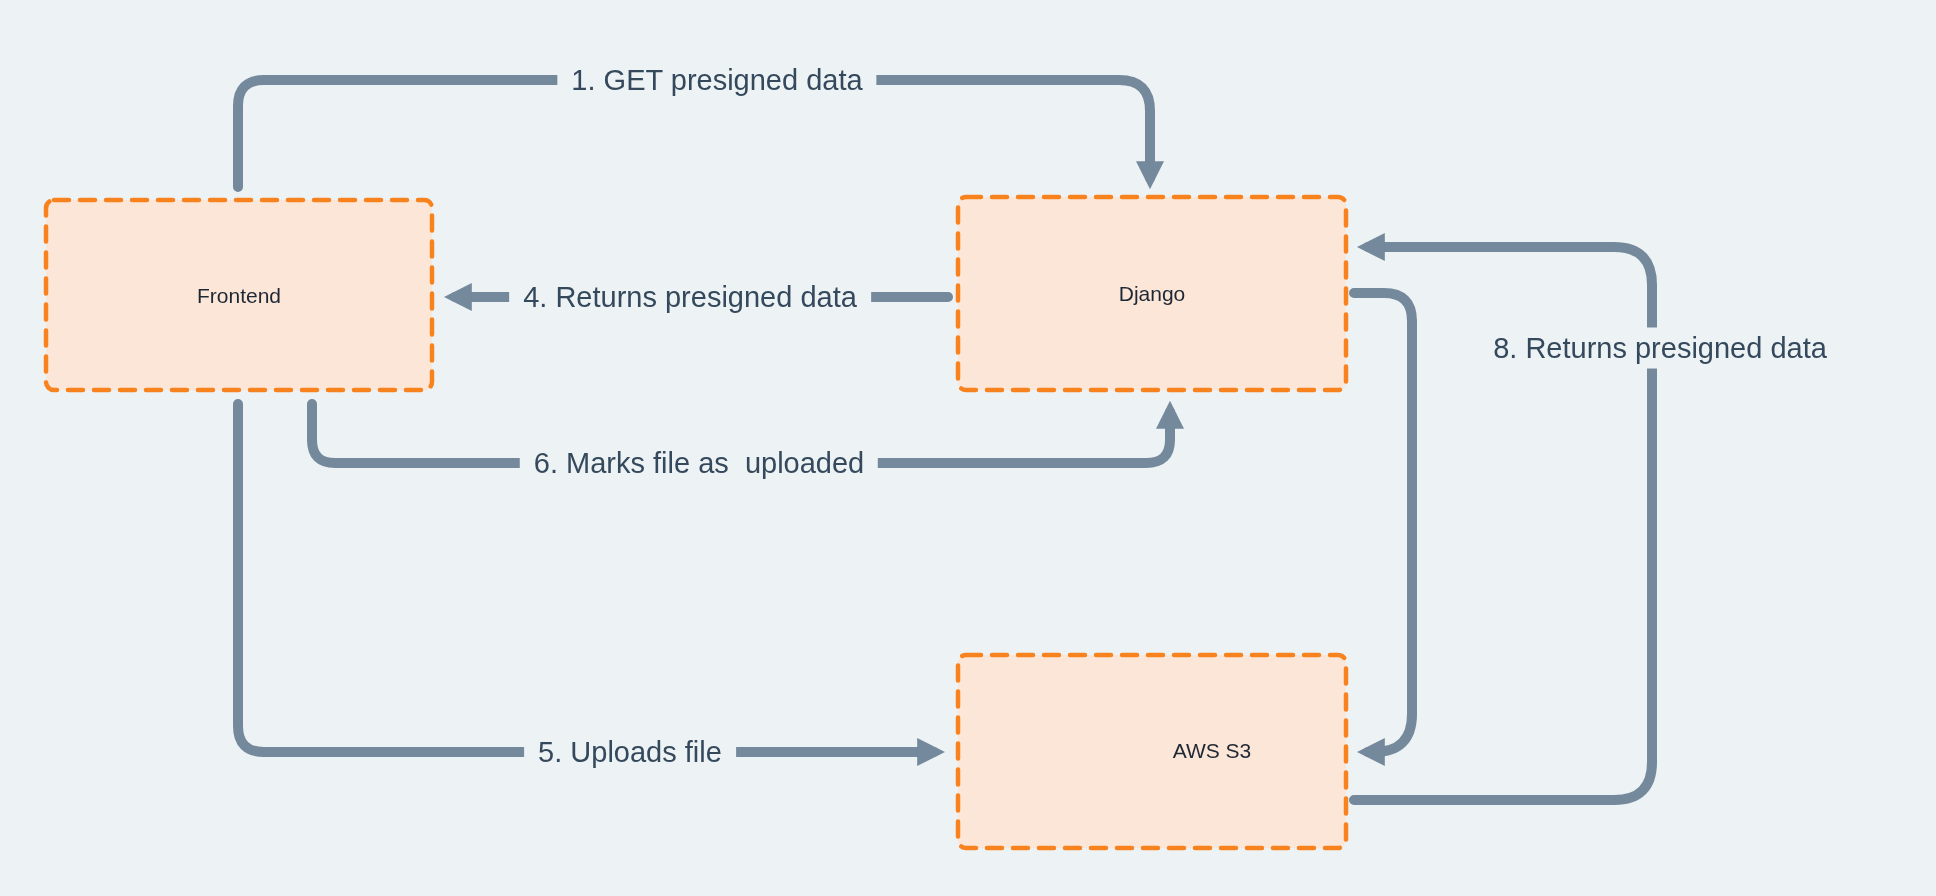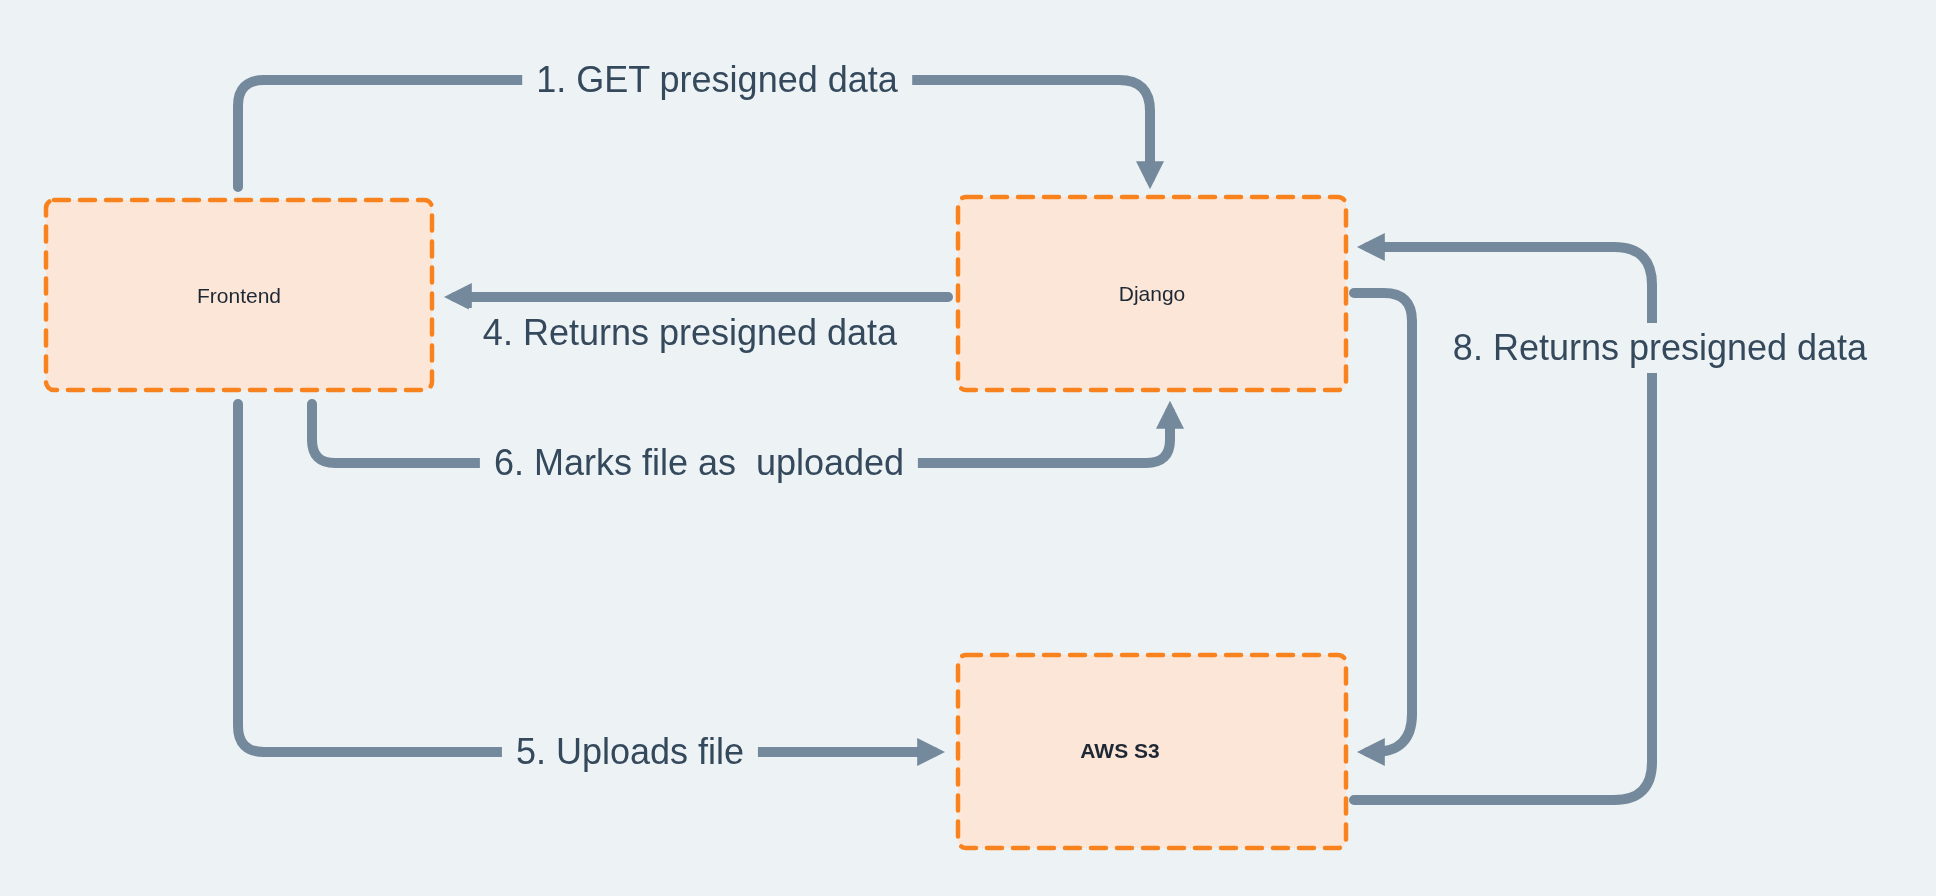--- a/index.html
+++ b/index.html
@@ -35,21 +35,21 @@
   .node-title{
     position:absolute;
     transform:translate(-50%,-50%);
     font-size:21px;
     color:var(--c-title_text);
     white-space:pre;
   }
   .edge-label{
     position:absolute;
     transform:translate(-50%,-50%);
-    font-size:36px;
+    font-size:29px;
     color:var(--c-label_text);
     background:var(--c-bg);
     padding:4px 14px;
     white-space:pre;
   }
 </style>
 </head>
 <body>
 
 <div class="stage">
@@ -73,21 +73,21 @@
 
     <path class="connector" marker-end="url(#arrow)" d="M 312 404 V 440 Q 312 463 335 463 H 1146 Q 1170 463 1170 440 V 412"></path>
 
     <rect class="box" x="46" y="200" width="386" height="190" rx="8"></rect>
     <rect class="box" x="958" y="197" width="388" height="193" rx="8"></rect>
     <rect class="box" x="958" y="655" width="388" height="193" rx="8"></rect>
   </svg>
 
   <div class="node-title" style="left:239px;top:296px;">Frontend</div>
   <div class="node-title" style="left:1152px;top:294px;">Django</div>
-  <div class="node-title" style="left:1120px;top:751px;font-weight:bold;">AWS S3</div>
+  <div class="node-title" style="left:1212px;top:751px;">AWS S3</div>
 
   <div class="edge-label" style="left:717px;top:80px;">1. GET presigned data</div>
   <div class="edge-label" style="left:1660px;top:348px;">8. Returns presigned data</div>
-  <div class="edge-label" style="left:690px;top:297px;margin-top:36px;">4. Returns presigned data</div>
+  <div class="edge-label" style="left:690px;top:297px;">4. Returns presigned data</div>
   <div class="edge-label" style="left:630px;top:752px;">5. Uploads file</div>
   <div class="edge-label" style="left:699px;top:463px;">6. Marks file as  uploaded</div>
 
 </div>
 
 </body></html>

